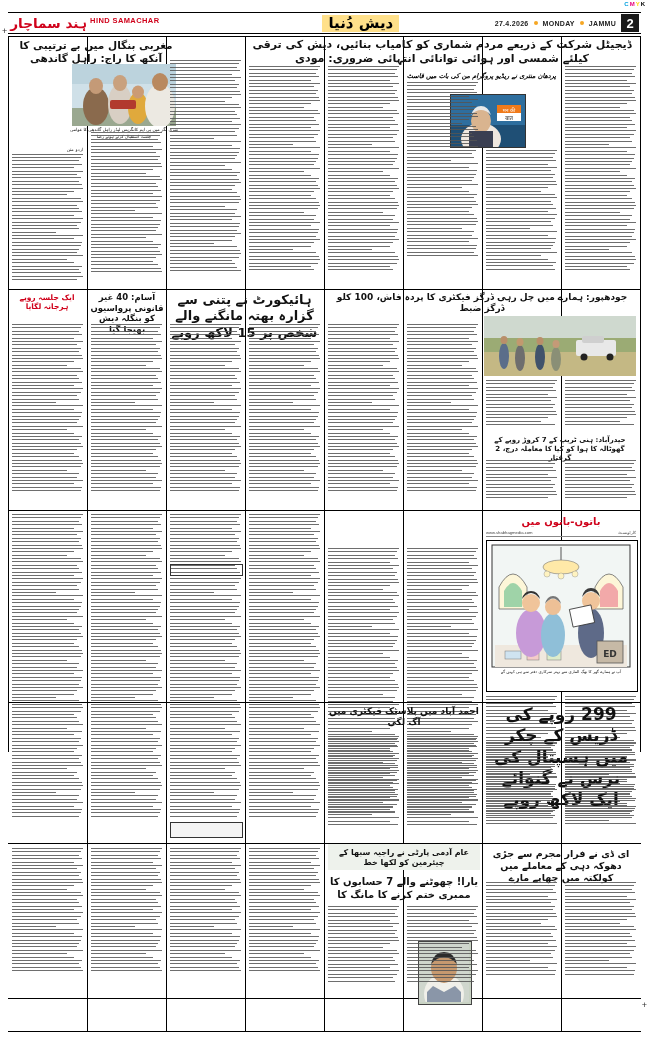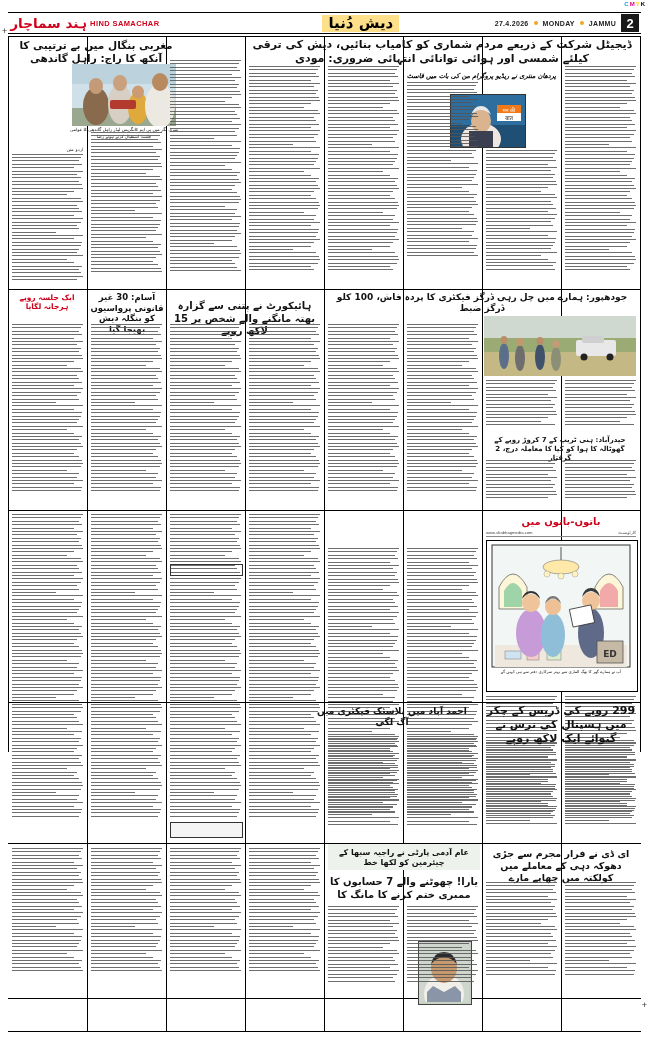--- a/index.html
+++ b/index.html
@@ -12,21 +12,21 @@
   .cmyk span{padding:0 0px;}
   .cmyk .c{color:#00a0e0;} .cmyk .m{color:#e6007e;} .cmyk .y{color:#ffd400;} .cmyk .k{color:#000;}
 
   .regmark{position:absolute;left:2px;top:26px;font-size:9px;color:#333;}
   .regmark2{position:absolute;right:2px;top:1000px;font-size:9px;color:#333;}
 
   
   .masthead{position:absolute;left:8px;top:12px;width:633px;height:22px;
             border-top:1.6px solid #000;border-bottom:1.6px solid #000;
             display:flex;align-items:center;box-sizing:border-box;}
-  .mast-logo{display:flex;align-items:center;gap:5px;padding-left:4px;width:215px;}
+  .mast-logo{display:flex;align-items:flex-start;gap:5px;padding-left:4px;width:215px;}
   .mast-logo-ur{font-family:"DejaVu Sans",sans-serif;font-size:13px;color:#d0021b;font-weight:bold;
                  direction:rtl;transform:scaleX(1.05);}
   .mast-logo-en{font-size:7.5px;font-weight:bold;color:#d0021b;letter-spacing:.4px;}
   .mast-center{flex:1;text-align:center;}
   .mast-center span{font-family:"DejaVu Sans",sans-serif;font-size:15px;font-weight:bold;
       background:#ffe08a;padding:0 6px;direction:rtl;display:inline-block;line-height:1.15;}
   .mast-right{display:flex;align-items:center;gap:5px;padding-right:2px;}
   .mast-right .txt{font-size:7px;font-weight:bold;color:#222;letter-spacing:.3px;}
   .dot{width:4px;height:4px;border-radius:50%;background:#f5a623;display:inline-block;}
   .pagenum{width:18px;height:18px;background:#1a1a1a;color:#fff;font-size:13px;font-weight:bold;
@@ -580,23 +580,23 @@
         <div class="ln s7"></div>
         <div class="ln s1"></div>
         <div class="ln s4"></div>
         <div class="ln s3"></div>
         <div class="ln s6"></div>
     </div>
 
     <div class="hl" style="position:absolute;left:2px;top:257px;width:74px;font-size:7.5px;">
       <span class="red">ایک جلسہ روپے ہرجانہ لگایا</span>
     </div>
-    <div class="hl" style="position:absolute;left:82px;top:256px;width:74px;font-size:8.5px;">آسام: 30 غیر قانونی پرواسیوں کو بنگلہ دیش بھیجا گیا</div>
-
-    <div class="hl" style="position:absolute;left:160px;top:264px;width:153px;font-size:10px;">ہائیکورٹ نے پتنی سے گزارہ بھتہ مانگنے والے شخص پر 15 لاکھ روپے</div>
+    <div class="hl" style="position:absolute;left:82px;top:256px;width:74px;font-size:8.5px;">آسام: 40 غیر قانونی پرواسیوں کو بنگلہ دیش بھیجا گیا</div>
+
+    <div class="hl" style="position:absolute;left:160px;top:256px;width:153px;font-size:13px;">ہائیکورٹ نے پتنی سے گزارہ بھتہ مانگنے والے شخص پر 15 لاکھ روپے</div>
 
     <div class="hl" style="position:absolute;left:318px;top:256px;width:312px;font-size:9px;">جودھپور: ہمارے میں چل رہی ڈرگز فیکٹری کا پردہ فاش، 100 کلو ڈرگز ضبط</div>
 
     <div class="photo" style="left:476px;top:280px;width:152px;height:60px;">
       <svg width="152" height="60" viewBox="0 0 152 60" preserveAspectRatio="none">
         <rect width="152" height="60" fill="#d8cf9f"></rect>
         <rect width="152" height="22" fill="#cfd9cf"></rect>
         <rect y="22" width="152" height="14" fill="#9bab74"></rect>
         <rect y="36" width="152" height="24" fill="#c4b884"></rect>
         <rect x="92" y="24" width="40" height="16" rx="2" fill="#e8e8e8"></rect>
@@ -1639,24 +1639,24 @@
         <div class="ln s2"></div>
         <div class="ln s6"></div>
         <div class="ln s1"></div>
         <div class="ln s5"></div>
         <div class="ln s3"></div>
         <div class="ln s7"></div>
         <div class="ln s2"></div>
         <div class="ln s4"></div>
     </div>
 
-    <div class="hl" style="position:absolute;left:308px;top:670px;width:152px;font-size:9px;">
+    <div class="hl" style="position:absolute;left:320px;top:670px;width:152px;font-size:9px;">
       <span>احمد آباد میں پلاسٹک فیکٹری میں آگ لگی</span>
     </div>
-    <div class="hl" style="position:absolute;left:478px;top:668px;width:150px;font-size:11px;">299 روپے کی ڈریس کے چکر میں ہسپتال کی نرس نے گنوائے ایک لاکھ روپے</div>
+    <div class="hl" style="position:absolute;left:478px;top:668px;width:150px;font-size:17px;">299 روپے کی ڈریس کے چکر میں ہسپتال کی نرس نے گنوائے ایک لاکھ روپے</div>
 
     <div class="hl" style="position:absolute;left:320px;top:812px;width:152px;font-size:8.5px;">
       <span>عام آدمی پارٹی نے راجیہ سبھا کے چیئرمین کو لکھا خط</span>
     </div>
     <div class="hl" style="position:absolute;left:320px;top:840px;width:152px;font-size:10px;">یارا! چھوٹنے والے 7 حسابوں کا ممبری ختم کرنے کا مانگ کا</div>
     <div class="hl" style="position:absolute;left:478px;top:812px;width:150px;font-size:9.5px;">ای ڈی نے فرار مجرم سے جڑی دھوکہ دہی کے معاملے میں کولکتہ میں چھاپے مارے</div>
 
     <div class="photo" style="left:410px;top:905px;width:52px;height:62px;border:1px solid #444;">
       <svg width="50" height="60" viewBox="0 0 50 60" preserveAspectRatio="none">
         <rect width="50" height="60" fill="#cfd6cd"></rect>

